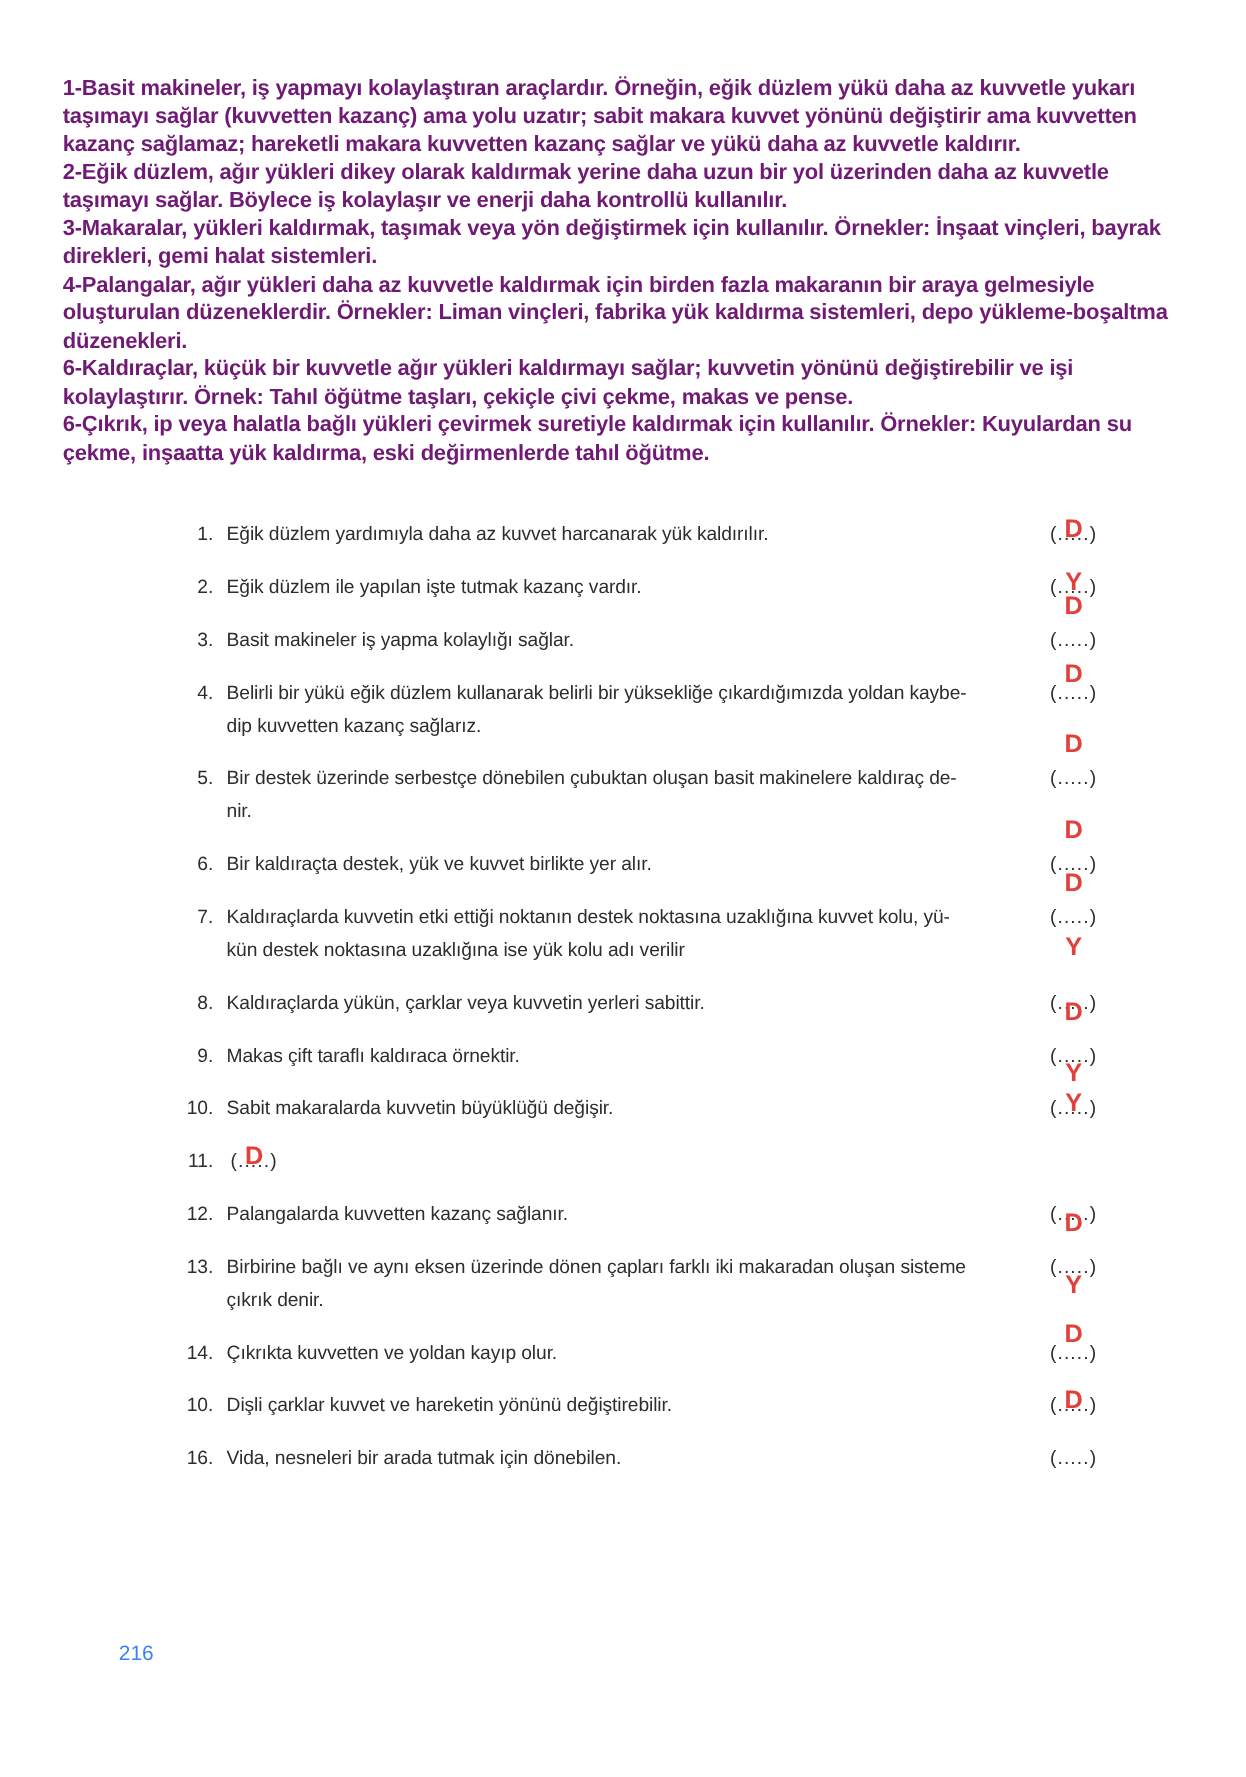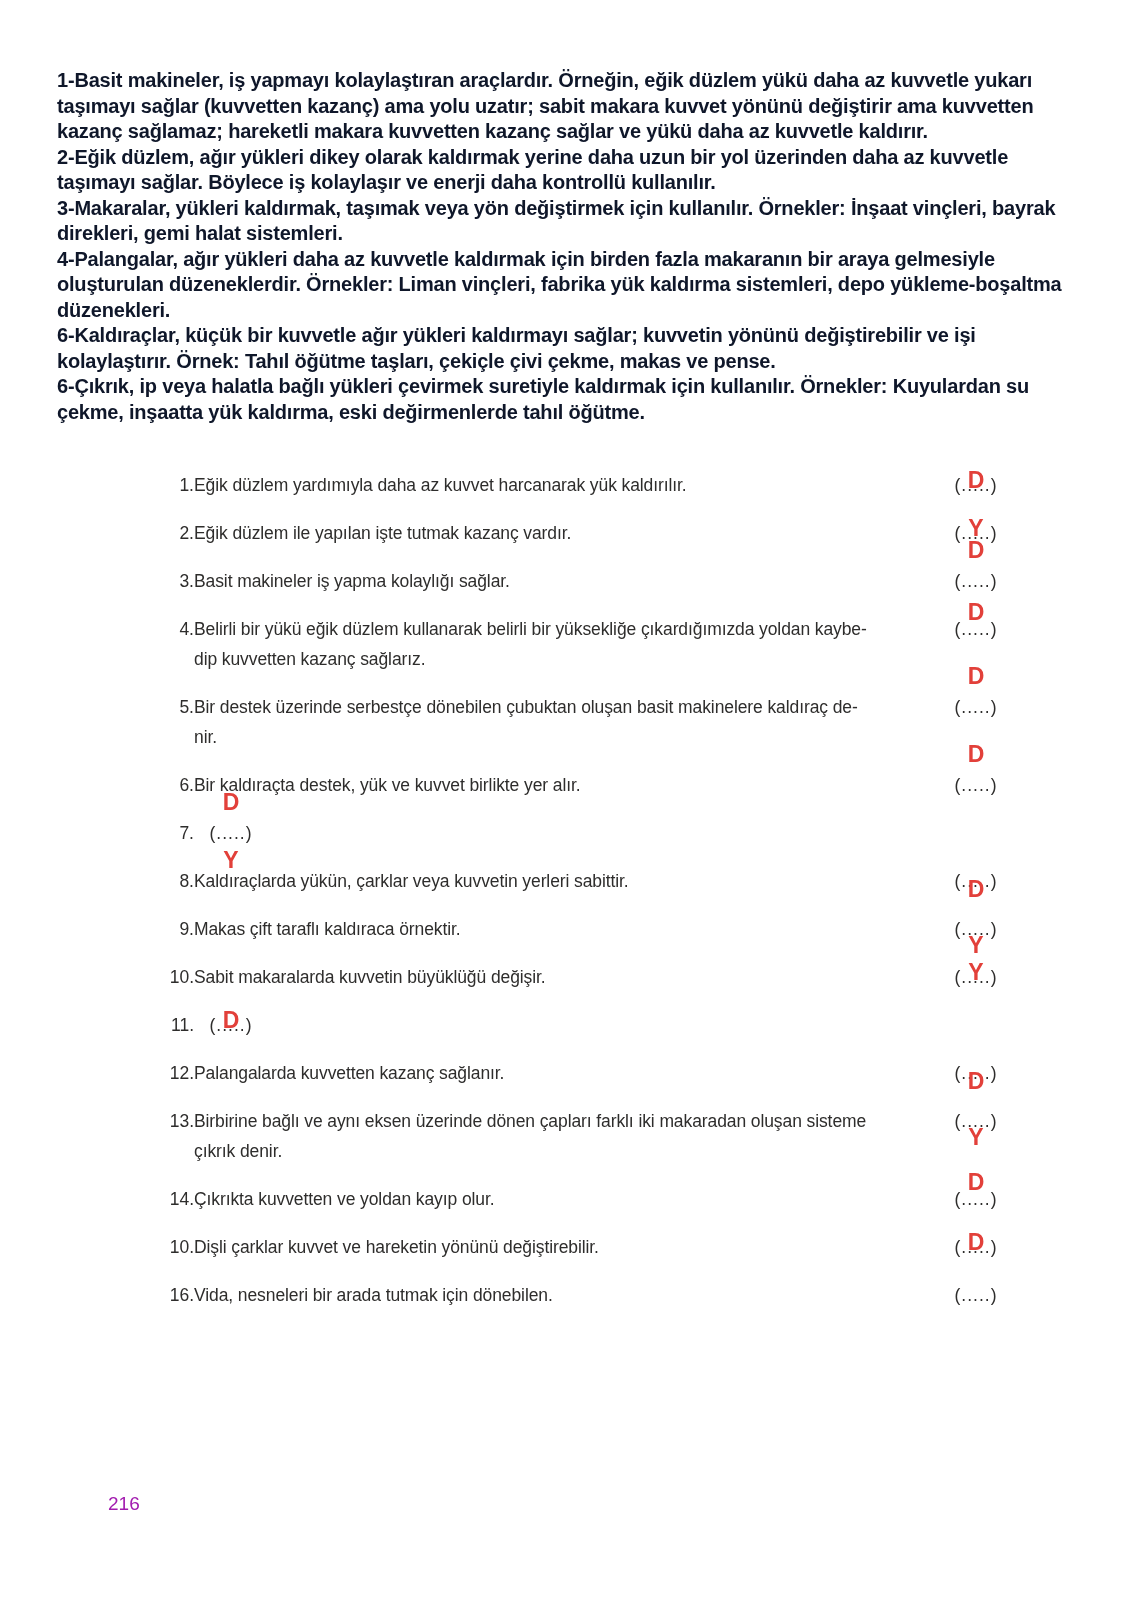--- a/index.html
+++ b/index.html
@@ -16,21 +16,21 @@
     height: 1615px;
     background: #ffffff;
   }
 
   
   .intro {
     position: absolute;
     left: 57px;
     top: 68px;
     width: 1028px;
-    color: #0f172a;
+    color: #701a75;
     font-weight: 700;
     font-size: 20px;
     line-height: 25.5px;
     letter-spacing: -0.2px;
   }
   .intro .para { margin: 0; }
 
   
   .quiz {
     position: absolute;
@@ -48,21 +48,21 @@
     font-size: 17.5px;
     line-height: 30px;
   }
   .num {
     flex: 0 0 36px;
     text-align: right;
     white-space: nowrap;
   }
   .stmt {
     flex: 1 1 auto;
-    margin-left: 0;
+    margin-left: 12px;
     padding-right: 16px;
     white-space: pre-line;
     letter-spacing: -0.1px;
   }
   .ans {
     position: relative;
     flex: 0 0 74px;
     text-align: center;
     white-space: nowrap;
   }
@@ -85,21 +85,21 @@
   .pos-below-overlap { top: 11px; }
   .pos-below         { top: 19px; }
   .pos-below-far     { top: 30px; }
 
   
   .page-number {
     position: absolute;
     left: 108px;
     top: 1493px;
     font-size: 19px;
-    color: #a21caf;
+    color: #3b82f6;
   }
 </style>
 </head>
 <body>
 
 <div class="page">
 
   <div class="intro">
       <p class="para">1-Basit makineler, iş yapmayı kolaylaştıran araçlardır. Örneğin, eğik düzlem yükü daha az kuvvetle yukarı taşımayı sağlar (kuvvetten kazanç) ama yolu uzatır; sabit makara kuvvet yönünü değiştirir ama kuvvetten kazanç sağlamaz; hareketli makara kuvvetten kazanç sağlar ve yükü daha az kuvvetle kaldırır.</p>
       <p class="para">2-Eğik düzlem, ağır yükleri dikey olarak kaldırmak yerine daha uzun bir yol üzerinden daha az kuvvetle taşımayı sağlar. Böylece iş kolaylaşır ve enerji daha kontrollü kullanılır.</p>
@@ -155,20 +155,22 @@
   <div class="row">
     <span class="num">6.</span>
     <div class="stmt">Bir kaldıraçta destek, yük ve kuvvet birlikte yer alır.</div>
     <div class="ans">
       <span class="parens">(.....)</span>
     <span class="mark pos-above">D</span></div>
   </div>
 
   <div class="row">
     <span class="num">7.</span>
+    <div class="stmt">Kaldıraçlarda kuvvetin etki ettiği noktanın destek noktasına uzaklığına kuvvet kolu, yü-
+kün destek noktasına uzaklığına ise yük kolu adı verilir</div>
     <div class="ans">
       <span class="parens">(.....)</span>
     <span class="mark pos-above">D</span><span class="mark pos-below-far">Y</span></div>
   </div>
 
   <div class="row">
     <span class="num">8.</span>
     <div class="stmt">Kaldıraçlarda yükün, çarklar veya kuvvetin yerleri sabittir.</div>
     <div class="ans">
       <span class="parens">(.....)</span>

